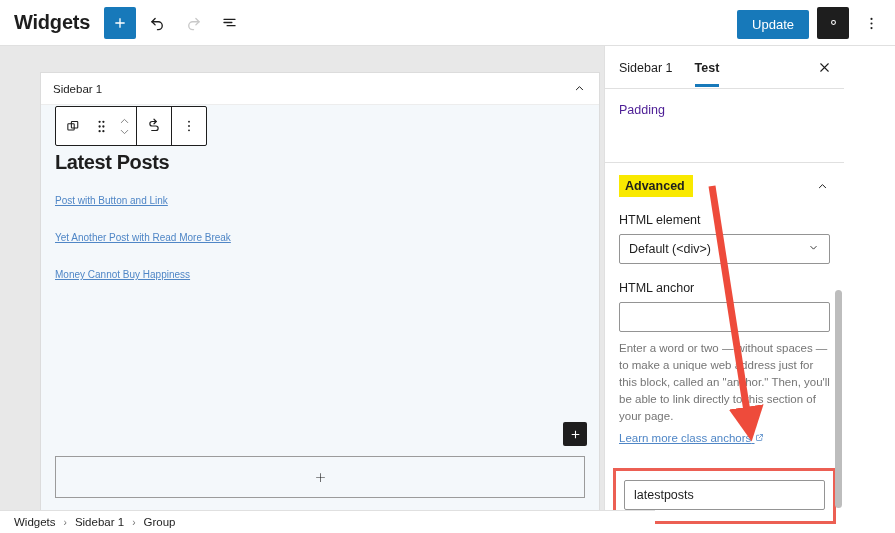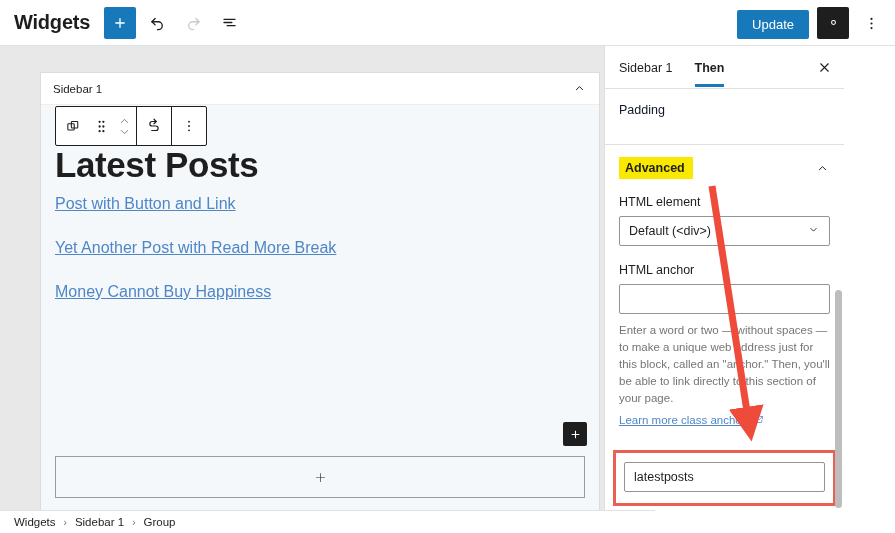--- a/index.html
+++ b/index.html
@@ -73,26 +73,26 @@
   }
   .bt-group { display: flex; align-items: center; }
   .bt-sep { width: 1px; background: #1e1e1e; }
   .bt-item {
     width: 34px; height: 38px; display: flex; align-items: center; justify-content: center;
     background: none; border: none; cursor: pointer; color: #1e1e1e;
   }
   .bt-item.mover { width: 24px; flex-direction: column; gap: 1px; color:#7a7a7a; }
 
   .latest-title {
-    position: absolute; left: 14px; top: 72px;
-    font-size: 35px; font-weight: 700; color: #1e1e1e; letter-spacing: -0.4px;
+    position: absolute; left: 14px; top: 78px;
+    font-size: 20px; font-weight: 700; color: #1e1e1e; letter-spacing: -0.4px;
   }
   .post-list { position: absolute; left: 14px; top: 122px; width: 520px; }
   .post-link {
-    display: block; color: #4f86c6; font-size: 16px;
+    display: block; color: #4f86c6; font-size: 10px;
     text-decoration: underline; margin-bottom: 26px; cursor: pointer;
   }
   .inserter-dark {
     position: absolute; right: 12px; top: 349px;
     width: 24px; height: 24px; background: #1e1e1e; color: #fff; border: none;
     border-radius: 2px; display: flex; align-items: center; justify-content: center; cursor: pointer;
   }
   .appender {
     position: absolute; left: 14px; right: 14px; top: 383px; height: 42px;
     border: 1px solid #9b9b9b; background: #f4f8fb;
@@ -111,21 +111,21 @@
   .sb-tab {
     font-size: 12.5px; color: #1e1e1e; background: none; border: none; cursor: pointer;
     padding: 13px 0 12px 0; margin-right: 22px; font-family: inherit;
   }
   .sb-tab.active { font-weight: 700; box-shadow: inset 0 -3px 0 #1779ba; }
   .sb-close {
     margin-left: auto; margin-right: 12px; background: none; border: none;
     cursor: pointer; color: #1e1e1e; display: flex;
   }
   .sb-section { padding: 14px 14px 16px 14px; border-bottom: 1px solid #e0e0e0; }
-  .sb-label { font-size: 12.5px; color: #0f172a; margin-bottom: 11px; }
+  .sb-label { font-size: 12.5px; color: #4c1d95; margin-bottom: 29px; }
   .padding-row { display: flex; align-items: center; gap: 9px; }
   .pad-icon { width: 20px; height: 20px; display:flex; align-items:center; justify-content:center; color:#1e1e1e; }
   .pad-input {
     width: 68px; height: 28px; border: 1px solid #949494; border-radius: 2px;
     background: #fff; display: flex; align-items: center; justify-content: flex-end;
     padding-right: 7px; font-size: 9px; color: #757575; letter-spacing: .3px;
   }
   .link-btn {
     margin-left: auto; width: 30px; height: 24px; background: #1779ba; border: none;
     border-radius: 2px; color: #fff; display: flex; align-items: center; justify-content: center;
@@ -327,21 +327,21 @@
     </div>
 
     <div class="canvas-scroll-track"></div>
     <div class="canvas-scroll-thumb"></div>
   </div>
 
   <div class="sidebar">
 
     <div class="sb-tabs">
       <button class="sb-tab">Sidebar 1</button>
-      <button class="sb-tab active">Then</button>
+      <button class="sb-tab active">Test</button>
       <button class="sb-close">
         <svg width="15" height="15" viewBox="0 0 24 24" fill="none" stroke="currentColor" stroke-width="1.7">
           <path d="M6 6l12 12M18 6L6 18" stroke-linecap="round"></path>
         </svg>
       </button>
     </div>
 
     <div class="sb-section">
       <div class="sb-label">Padding</div>
     </div>

